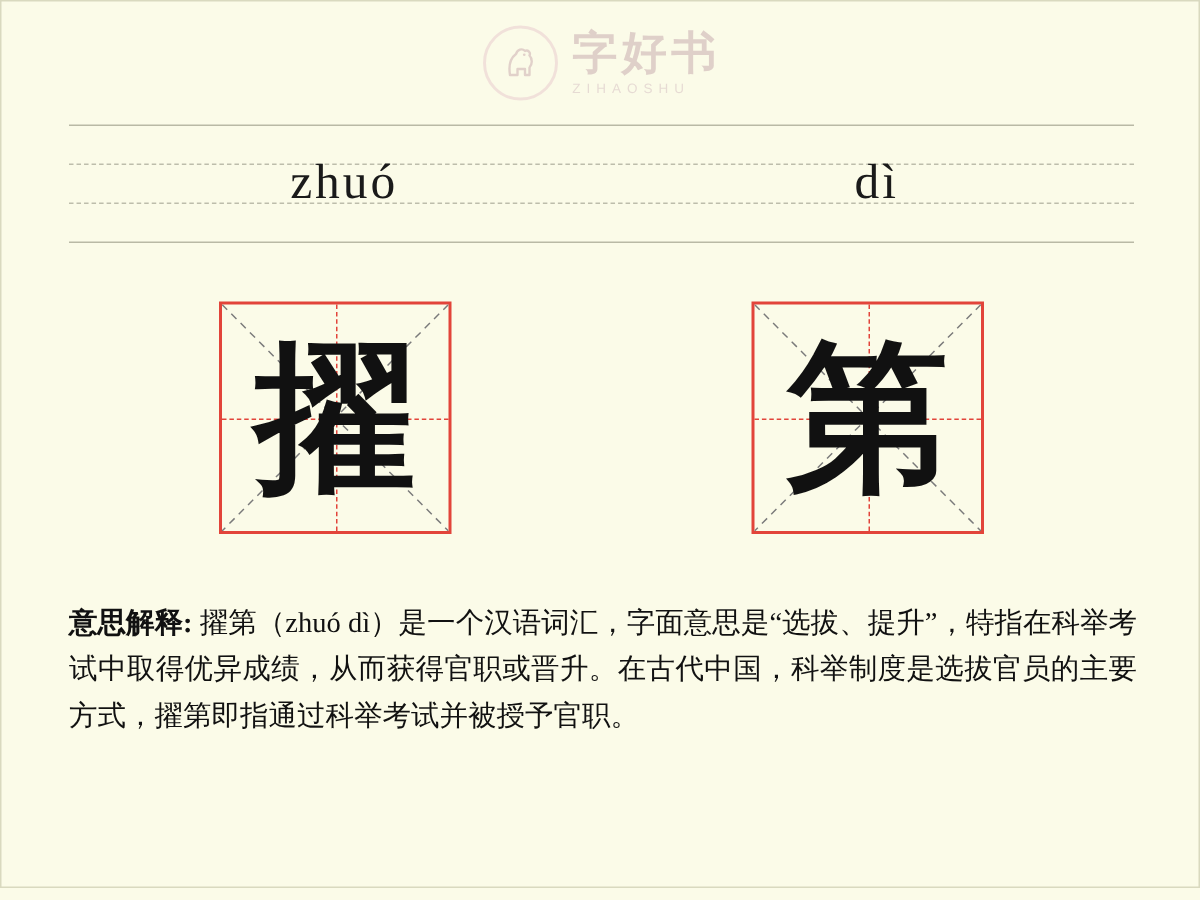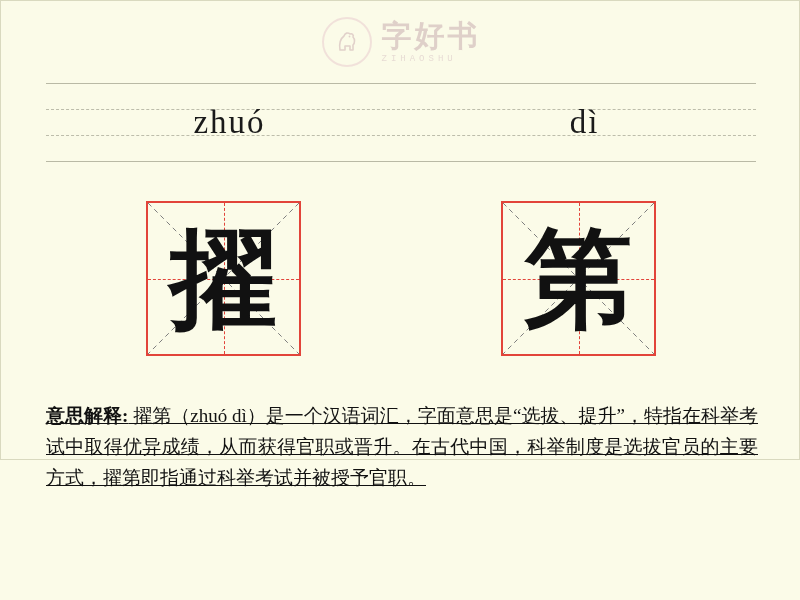--- a/index.html
+++ b/index.html
@@ -9,21 +9,21 @@
   body {
     width: 800px;
     height: 600px;
     background: #fbfbe8;
     font-family: "Liberation Serif", serif;
     overflow: hidden;
   }
   .page {
     position: relative;
     width: 800px;
-    height: 460px;
+    height: 592px;
     background: #fbfbe8;
     box-sizing: border-box;
     border: 1px solid #d9d9bf;
   }
 
   
   .logo-wrap {
     position: absolute;
     top: 12px;
     left: 0;
@@ -56,21 +56,21 @@
     font-size: 30px;
     letter-spacing: 3px;
     color: #c4a7ac;
     font-family: "DejaVu Sans", sans-serif;
     font-weight: 700;
   }
   .logo-en {
     font-size: 9px;
     letter-spacing: 4px;
     color: #d3bcc0;
-    font-family: Liberation Mono, monospace;
+    font-family: Liberation Sans, sans-serif;
     margin-top: 4px;
   }
 
   
   .staff {
     position: absolute;
     left: 45px;
     top: 82px;
     width: 710px;
     height: 78px;
@@ -169,21 +169,20 @@
   .explain {
     position: absolute;
     left: 45px;
     top: 400px;
     width: 712px;
     font-size: 19px;
     line-height: 1.62;
     color: #111;
     font-family: "Liberation Serif", serif;
     text-align: justify;
-    text-decoration: underline;
   }
   .explain .label {
     font-weight: 700;
   }
 </style>
 </head>
 <body>
 
 <div class="page">
 

